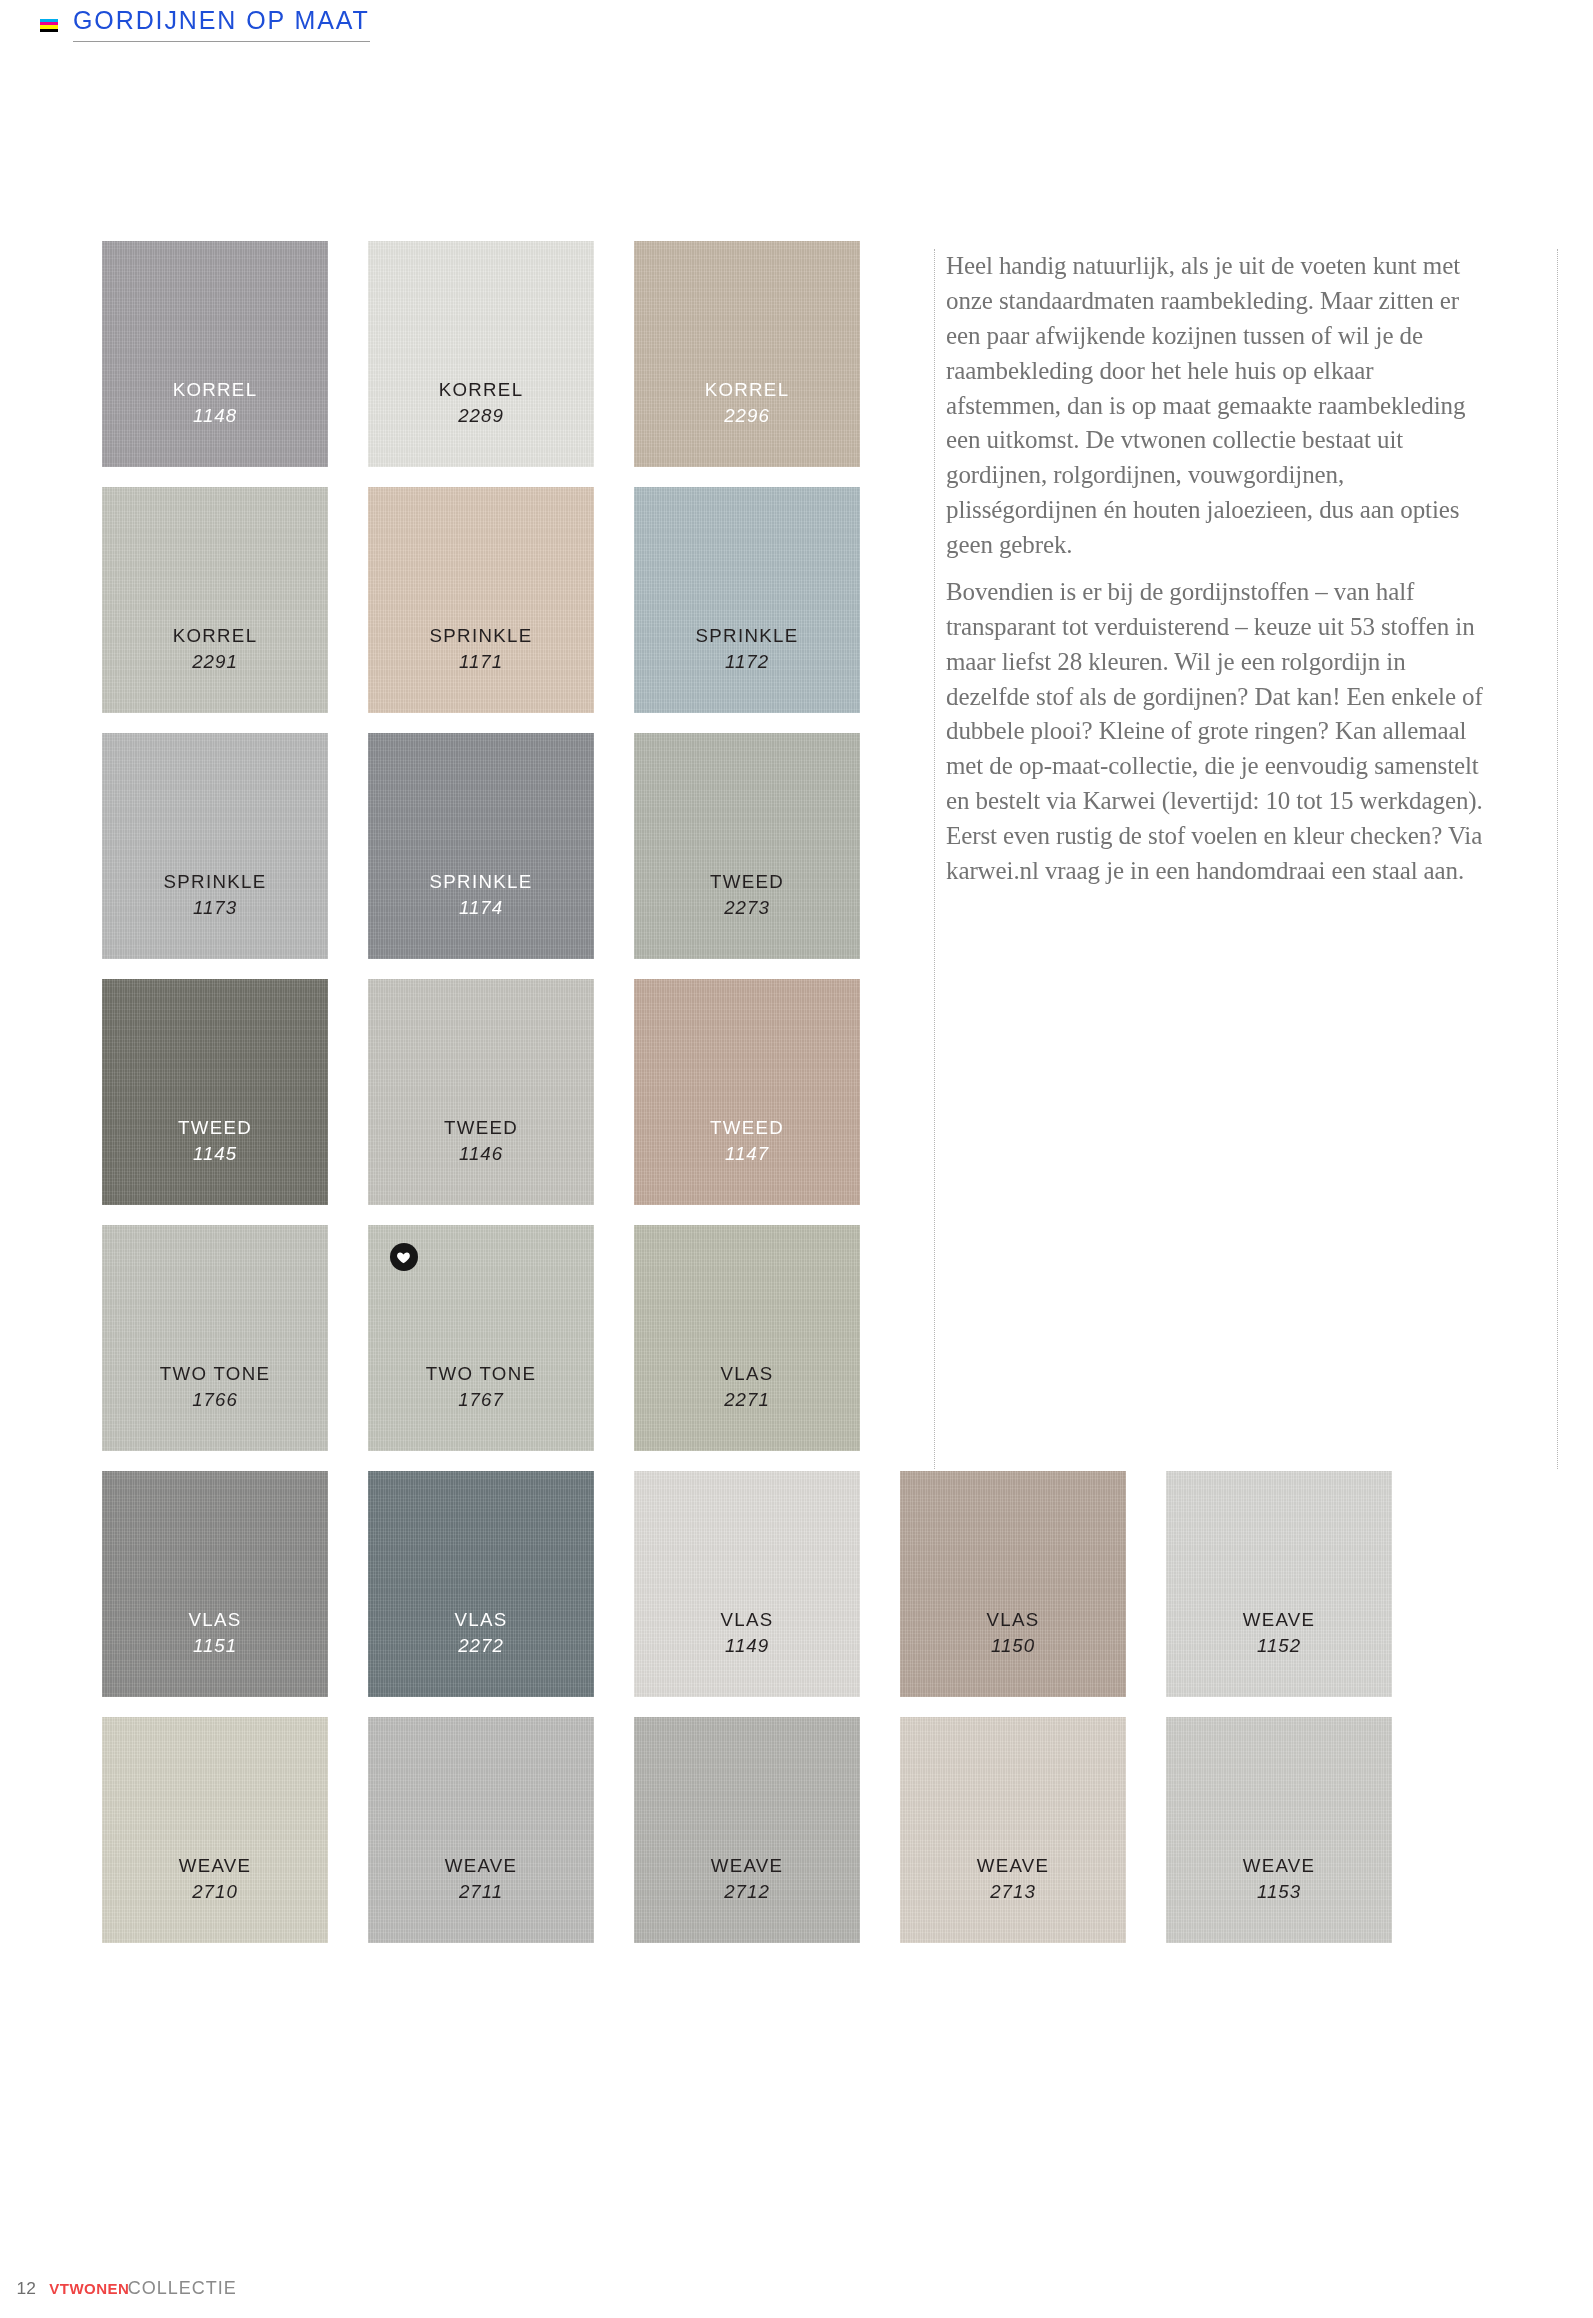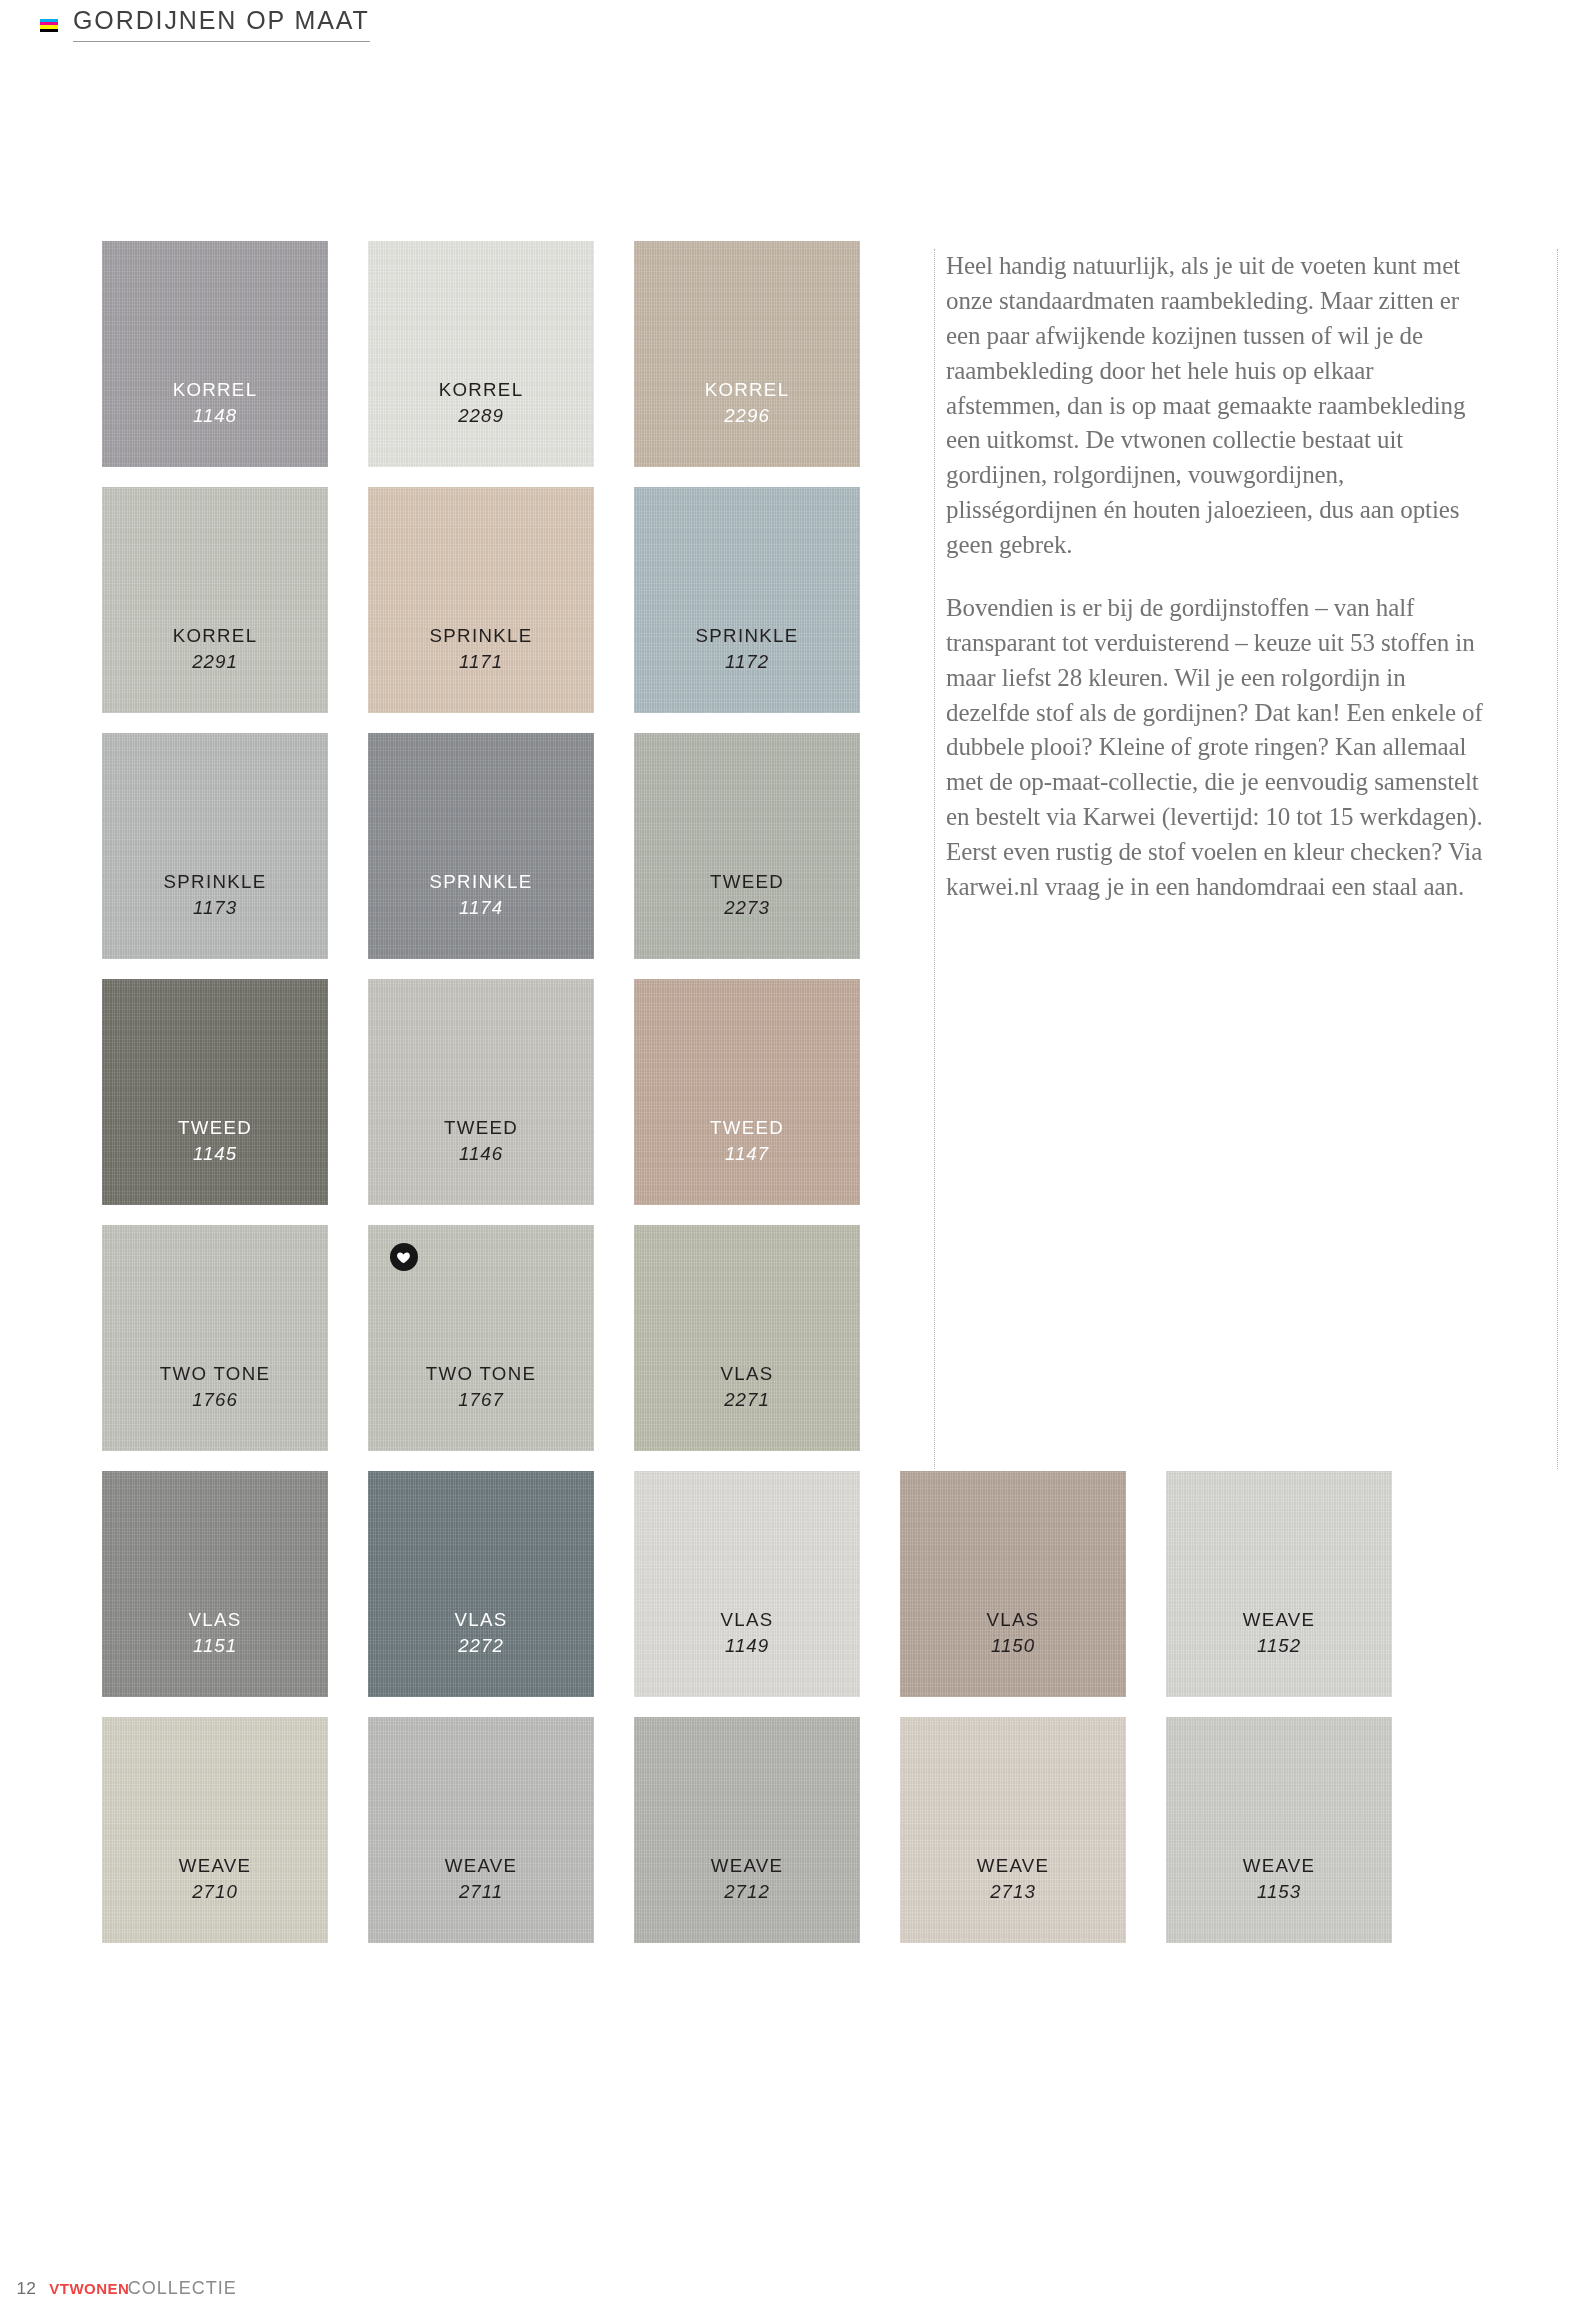--- a/index.html
+++ b/index.html
@@ -36,21 +36,21 @@
   }
   #reg-mark i { display:block; height: 3.3px; width: 100%; }
   #reg-mark i.c { background: #00aeef; }
   #reg-mark i.m { background: #ec008c; }
   #reg-mark i.y { background: #fff200; }
   #reg-mark i.k { background: #000000; }
 
   #running-title {
     font-size: 25px;
     letter-spacing: 1.9px;
-    color: #404040;
+    color: #1d4ed8;
     font-weight: 400;
     line-height: 1;
     padding-bottom: 7.5px;
     border-bottom: 1.7px solid #9a9a9a;
     white-space: nowrap;
   }
 
   
   #swatch-grid {
     position: absolute;
@@ -144,21 +144,21 @@
     color: #111111;
   }
   .article-para {
     font-size: 25px;
     line-height: 1.395;
     margin: 0;
     color: #737373;
     letter-spacing: -0.1px;
     font-family: Liberation Serif, serif;
   }
-  .article-para + .article-para { margin-top: 28px; }
+  .article-para + .article-para { margin-top: 12px; }
 
   
   #footer {
     position: absolute;
     left: 16.6px;
     bottom: 20px;
     display: flex;
     align-items: baseline;
     gap: 13.3px;
     font-size: 17.4px;

